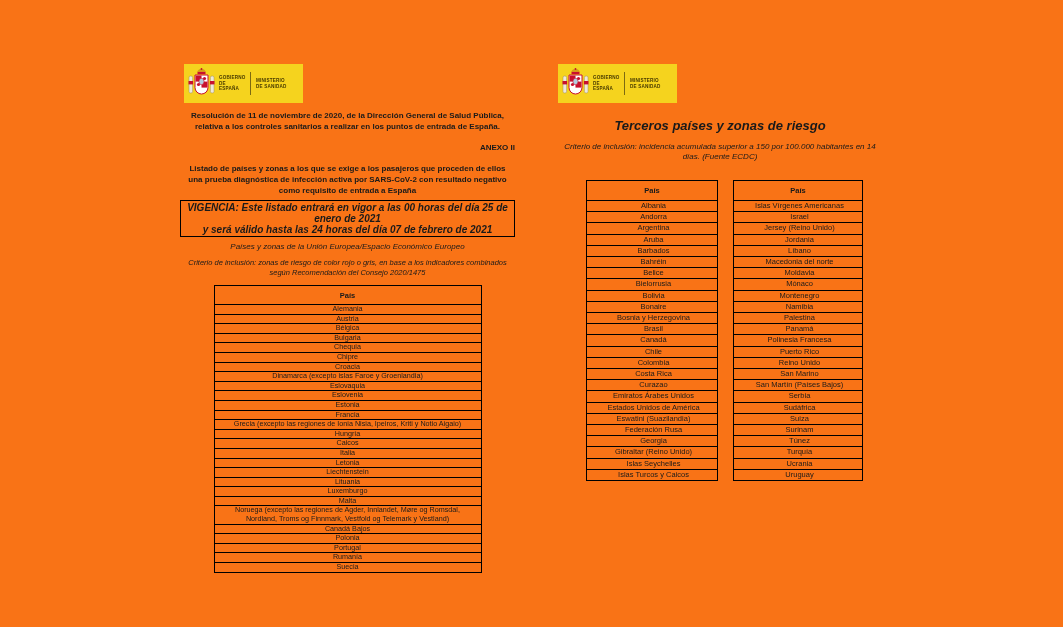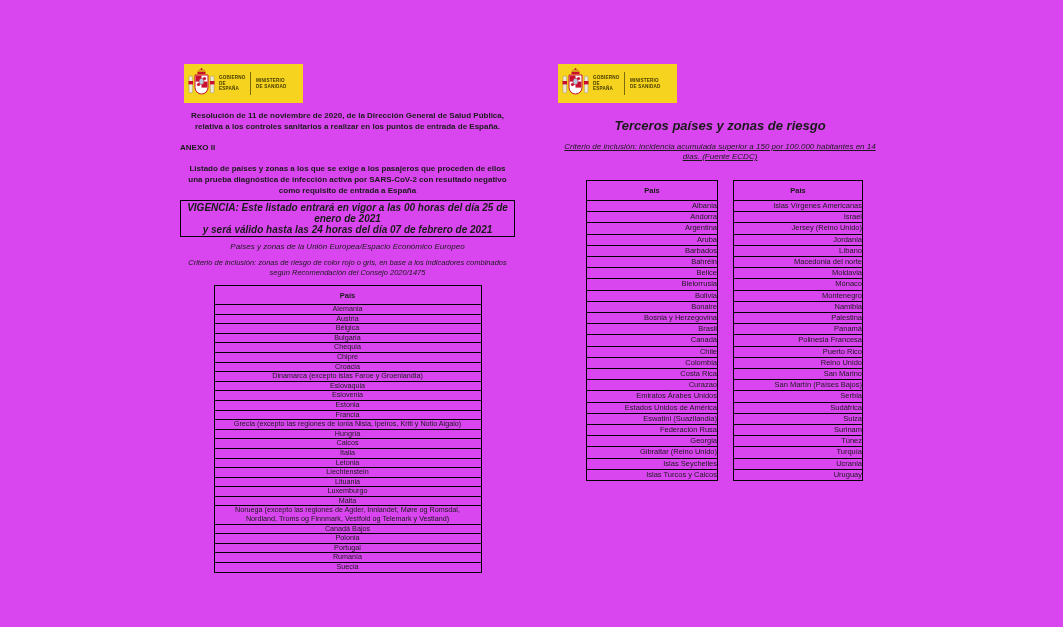--- a/index.html
+++ b/index.html
@@ -1,17 +1,17 @@
 <!DOCTYPE html>
 <html><head>
 <meta charset="utf-8">
 <style>
   html,body { margin:0; padding:0; background:#ffffff; }
   .canvas {
-    position:relative; width:1063px; height:627px; background:#d946ef;
+    position:relative; width:1063px; height:627px; background:#f97316;
     font-family:"Liberation Sans", sans-serif; color:#1a1a1a; overflow:hidden;
   }
   .page { position:absolute; top:64px; }
   .page-left  { left:180px; width:335px; }
   .page-right { left:555px; width:330px; }
 
   
   .logo {
     width:119px; height:39px; background:#F5D31E;
     display:flex; align-items:center; box-sizing:border-box;
@@ -21,52 +21,52 @@
   .crest { width:27px; height:32px; margin-left:4px; flex:none; }
   .logo-text {
     font-size:4.6px; font-weight:bold; color:#473a00;
     line-height:5.6px; letter-spacing:0.2px; white-space:pre-line; flex:none;
   }
   .gov-text { margin-left:4px; width:28px; }
   .logo-divider { width:1px; height:23px; background:#7c6a12; margin:0 5px 0 3px; flex:none; }
 
   
   .res-title  { margin-top:7px;  font-weight:bold; font-size:8px; line-height:11px; text-align:center; white-space:pre-line; }
-  .anexo      { margin-top:11px; font-weight:bold; font-size:8px; text-align:left; }
+  .anexo      { margin-top:11px; font-weight:bold; font-size:8px; text-align:right; }
   .intro      { margin-top:11px; font-weight:bold; font-size:8px; line-height:11px; text-align:center; white-space:pre-line; }
   .vigencia   { margin-top:4px;  border:1px solid #000; font-weight:bold; font-style:italic;
                 font-size:10px; line-height:11px; text-align:center; white-space:pre-line; padding:1px 4px; }
   .section-title { margin-top:5px; font-weight:normal; font-style:italic; font-size:8px; text-align:center; }
   .criterio   { margin-top:7px; font-style:italic; font-size:7.5px; line-height:9.5px; text-align:center; white-space:pre-line; }
 
   
   .eu-table { margin:8px auto 0 auto; border-collapse:collapse; width:268px; table-layout:fixed; }
   .eu-table th {
     border:1px solid #000; font-size:7.5px; font-weight:bold; height:18px;
     text-align:center; vertical-align:middle; padding:0;
   }
   .eu-table td {
     border:1px solid #000; font-size:7.2px; line-height:8.6px;
     text-align:center; padding:0; white-space:pre; overflow:hidden;
   }
 
   
   .tp-title    { margin-top:15px; font-weight:bold; font-style:italic; font-size:13px; text-align:center; }
-  .tp-criterio { margin-top:9px; font-style:italic; font-size:8px; line-height:10px; text-align:center; white-space:pre-line;text-decoration:underline; }
+  .tp-criterio { margin-top:9px; font-style:italic; font-size:8px; line-height:10px; text-align:center; white-space:pre-line; }
   .third-tables { display:flex; gap:15px; margin-top:18px; padding-left:31px; }
   .third-table { border-collapse:collapse; table-layout:fixed; flex:none; }
   .third-table.t1 { width:132px; }
   .third-table.t2 { width:130px; }
   .third-table th {
     border:1px solid #000; font-size:7.5px; font-weight:bold; height:19px;
     text-align:center; vertical-align:middle; padding:0;
   }
   .third-table td {
     border:1px solid #000; font-size:7.5px; line-height:10.2px;
-    text-align:right; padding:0 0 0 3px; white-space:pre; overflow:hidden;
+    text-align:center; padding:0 0 0 3px; white-space:pre; overflow:hidden;
   }
 </style>
 </head>
 <body>
 
 <div class="canvas">
 
   <div class="page page-left">
 
     <div class="logo logo-left">

